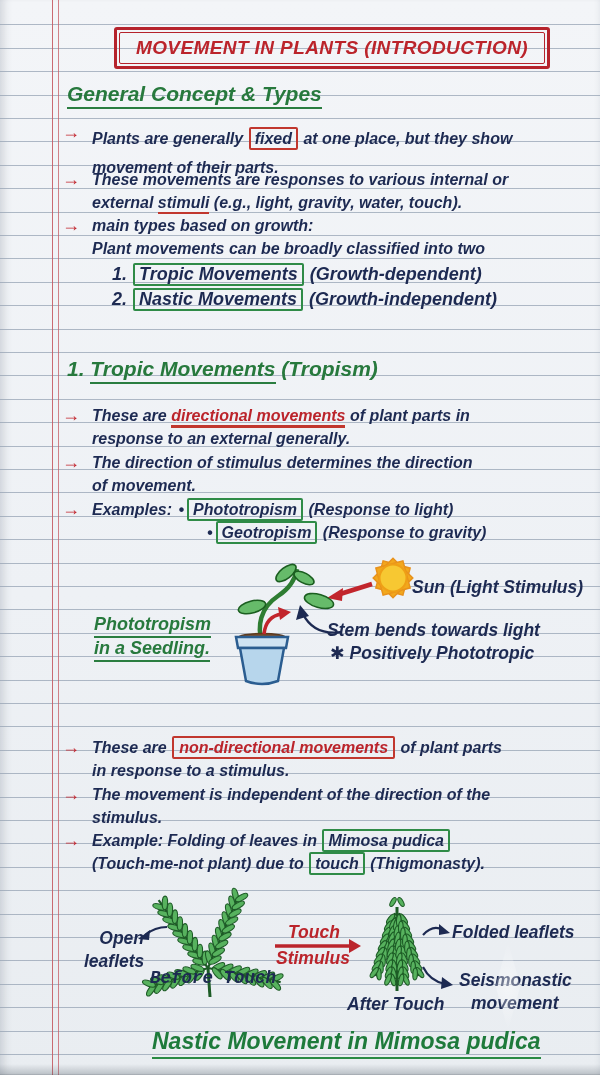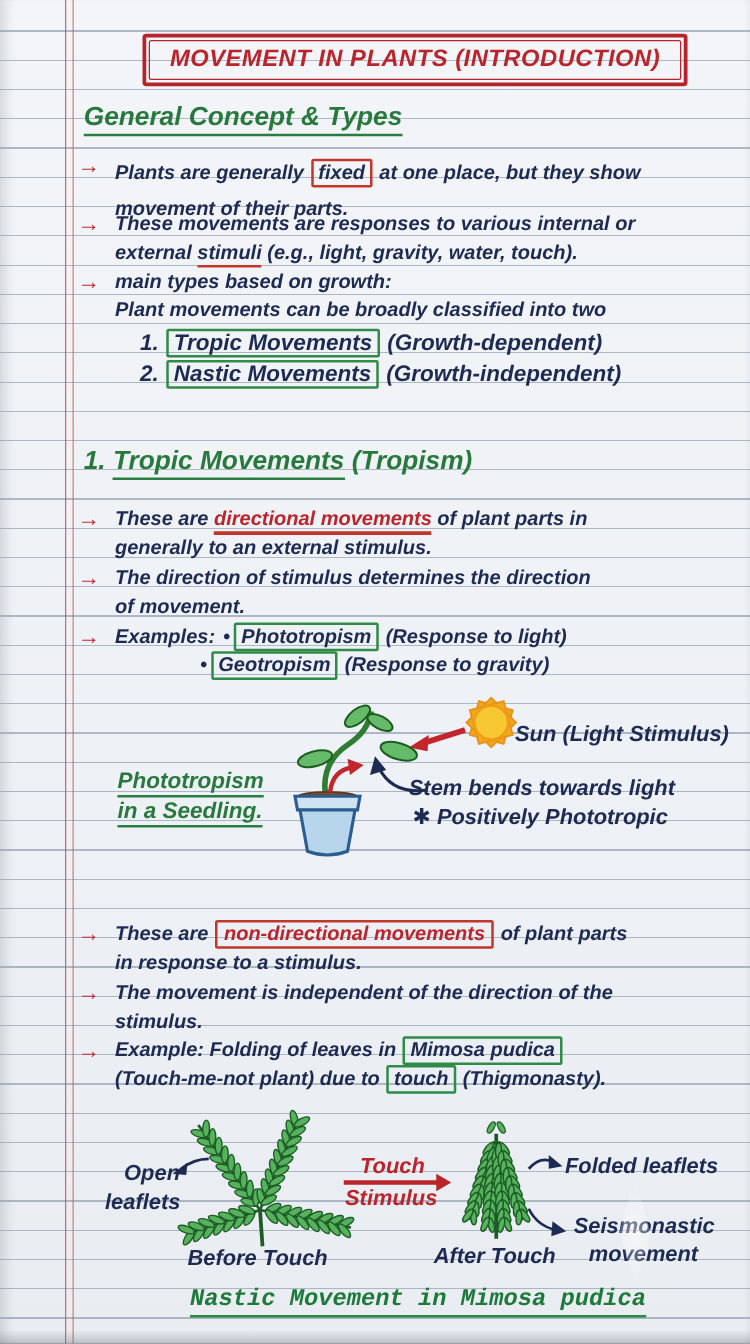--- a/index.html
+++ b/index.html
@@ -31,41 +31,41 @@
   
   .h{position:absolute;font-size:21px;color:#27793d;}
   .h .ln{line-height:24px;}
 
   
   .bullet{position:absolute;left:62px;width:532px;}
   .bullet .arr{position:absolute;left:0;top:1px;color:#c22730;font-style:normal;font-size:18px;}
   .bullet .lines{margin-left:30px;}
   .ln{line-height:23.4px;white-space:nowrap;}
   .list-item{position:absolute;left:112px;font-size:18px;}
-  #b6 .ln:nth-child(2){margin-left:66px;}
+  #b6 .ln:nth-child(2){margin-left:113px;}
 
   
   .s-p{}
   .s-rb{display:inline-block;line-height:19px;border:2.3px solid #c1372e;border-radius:2px;padding:0 4px;margin:6px 1px;}
   .s-rx{display:inline-block;line-height:19px;color:#bb242b;border:2.3px solid #c1372e;border-radius:2px;padding:0 5px;margin:0 1px;}
   .s-ru{border-bottom:2.5px solid #c1372e;padding-bottom:1px;}
   .s-rr{color:#bb242b;border-bottom:3px solid #c1372e;padding-bottom:1px;}
   .s-gb{display:inline-block;line-height:19px;border:2px solid #2f8b47;border-radius:2px;padding:0 4px;margin:0 1px;}
   .s-gu{color:#27793d;border-bottom:2.5px solid #2a7d40;padding-bottom:2px;}
   .s-g{color:#27793d;}
   .s-b{margin:0 2px;}
 
   
   .dlabel{position:absolute;font-size:17.5px;white-space:nowrap;}
   .dlabel.red{color:#bb242b;}
   .dlabel.green{color:#27793d;}
   .glabel-ln{border-bottom:2.3px solid #2a7d40;padding-bottom:1px;display:inline-block;line-height:21px;}
   #lbl-open{width:60px;text-align:right;}
-  .caption{position:absolute;left:152px;top:1028px;font-size:19px;color:#1e7a3b;
-    border-bottom:2.5px solid #2a8a44;padding-bottom:2px;white-space:nowrap;font-family:Liberation Mono, monospace;}
+  .caption{position:absolute;left:152px;top:1028px;font-size:23px;color:#1e7a3b;
+    border-bottom:2.5px solid #2a8a44;padding-bottom:2px;white-space:nowrap;}
   svg{position:absolute;overflow:visible;pointer-events:none;}
 </style>
 </head>
 <body>
 
 <div class="page">
   <div class="rules"></div>
   <div class="margin-line"></div>
 
   <div class="title-box">
@@ -102,21 +102,21 @@
   <div class="list-item ln" style="top:288px;"><span class="s-p">2. </span><span class="s-gb">Nastic Movements</span><span class="s-p"> (Growth-independent)</span></div>
 
   <div class="h" style="left:67px;top:357px;">
     <div class="ln"><span class="s-g">1. </span><span class="s-gu">Tropic Movements</span><span class="s-g"> (Tropism)</span></div>
   </div>
 
   <div class="bullet" id="b4" style="top:404px;">
     <span class="arr">→</span>
     <div class="lines">
         <div class="ln"><span class="s-p">These are </span><span class="s-rr">directional movements</span><span class="s-p"> of plant parts in</span></div>
-        <div class="ln"><span class="s-p">generally to an external stimulus.</span></div>
+        <div class="ln"><span class="s-p">response to an external generally.</span></div>
       </div>
   </div>
   <div class="bullet" id="b5" style="top:451px;">
     <span class="arr">→</span>
     <div class="lines">
         <div class="ln"><span class="s-p">The direction of stimulus determines the direction</span></div>
         <div class="ln"><span class="s-p">of movement.</span></div>
       </div>
   </div>
   <div class="bullet" id="b6" style="top:498px;">
@@ -393,19 +393,19 @@
   </svg>
   <div class="dlabel" id="lbl-open" style="left:84px;top:927px;line-height:23.4px;">
     <span>Open</span><br>
     <span>leaflets</span>
   </div>
   <span class="dlabel red" style="left:288px;top:922px;">Touch</span>
   <span class="dlabel red" style="left:276px;top:948px;">Stimulus</span>
   <span class="dlabel" style="left:452px;top:922px;">Folded leaflets</span>
   <span class="dlabel" style="left:459px;top:970px;">Seismonastic</span>
   <span class="dlabel" style="left:471px;top:993px;">movement</span>
-  <span class="dlabel" style="left:150px;top:996px;">Before Touch</span>
+  <span class="dlabel" style="left:150px;top:968px;font-family:Liberation Mono, monospace;">Before Touch</span>
   <span class="dlabel" style="left:347px;top:994px;">After Touch</span>
   <span class="caption">Nastic Movement in Mimosa pudica</span>
 
   <div class="wm"></div>
   <div class="bottom-edge"></div>
 </div>
 
 </body></html>

